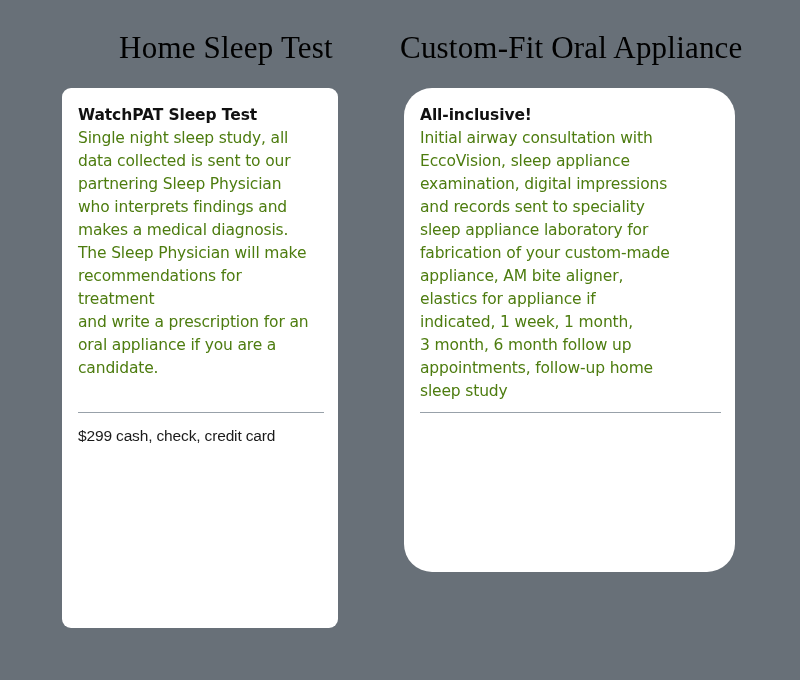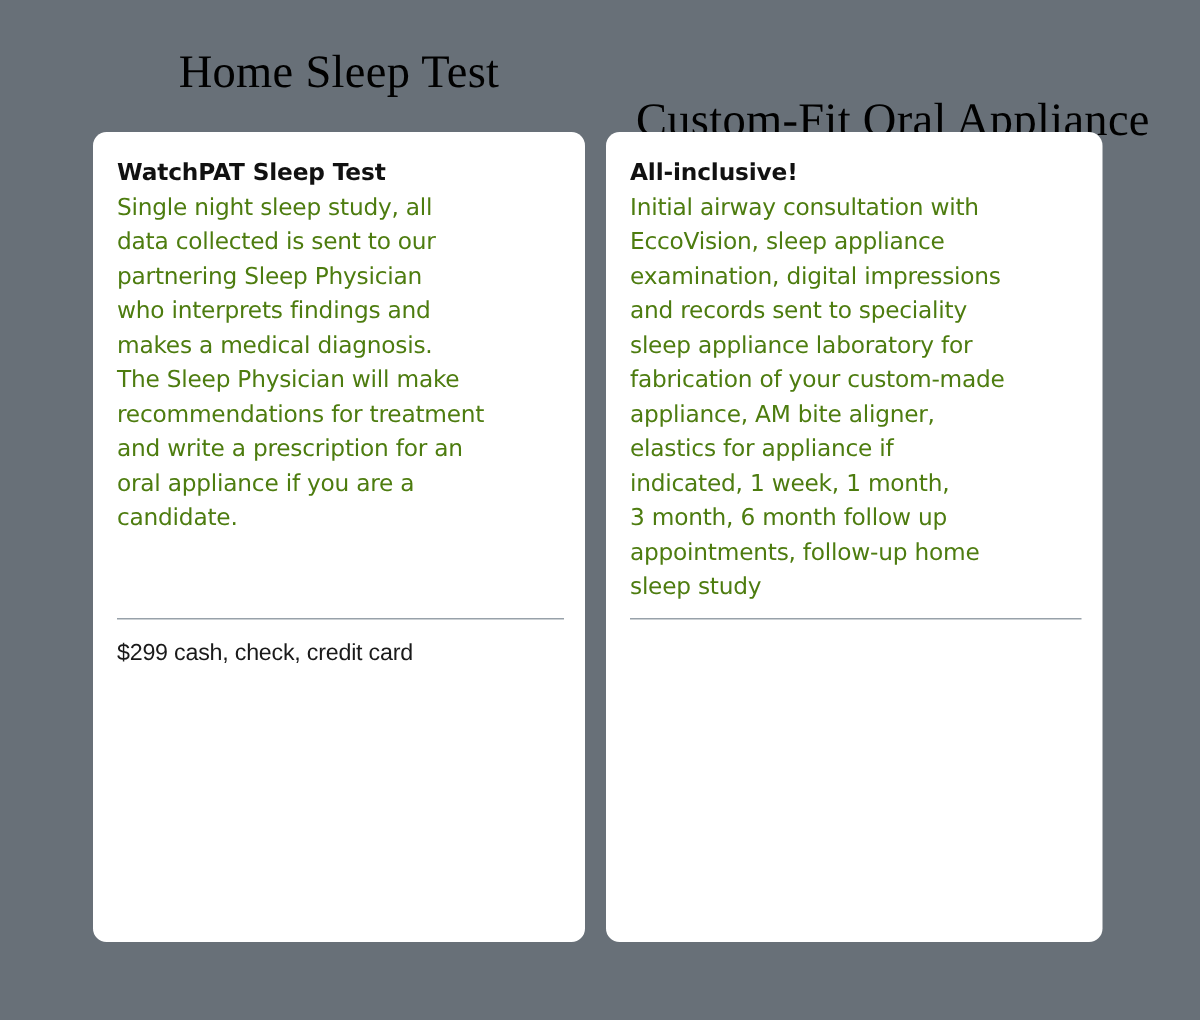--- a/index.html
+++ b/index.html
@@ -28,41 +28,42 @@
     color: #000000;
     font-family: "Liberation Serif", "DejaVu Serif", serif;
     font-size: 31px;
     font-weight: 400;
     letter-spacing: 0.2px;
     text-align: center;
     line-height: 44px;
     white-space: nowrap;
   }
   #header-left  { left: 62px;  width: 328px; }
-  #header-right { left: 424px; width: 340px; margin-top: 32px; }
+  #header-right { left: 400px; width: 340px; }
 
   
   .card {
     position: absolute;
     background: #ffffff;
     border-radius: 9px;
     box-sizing: border-box;
     overflow: hidden;
   }
   #card-left {
     left: 62px;
     top: 88px;
-    width: 328px;
+    width: 276px;
     height: 540px;
   }
   #card-right {
     left: 404px;
     top: 88px;
     width: 331px;
-    height: 540px;
+    height: 484px;
+    border-radius: 28px;
   }
 
   .card-body {
     padding: 16px 16px 0 16px;
   }
 
   .feature-title {
     font-family: "DejaVu Sans", "Liberation Sans", sans-serif;
     font-size: 15.5px;
     font-weight: 700;

